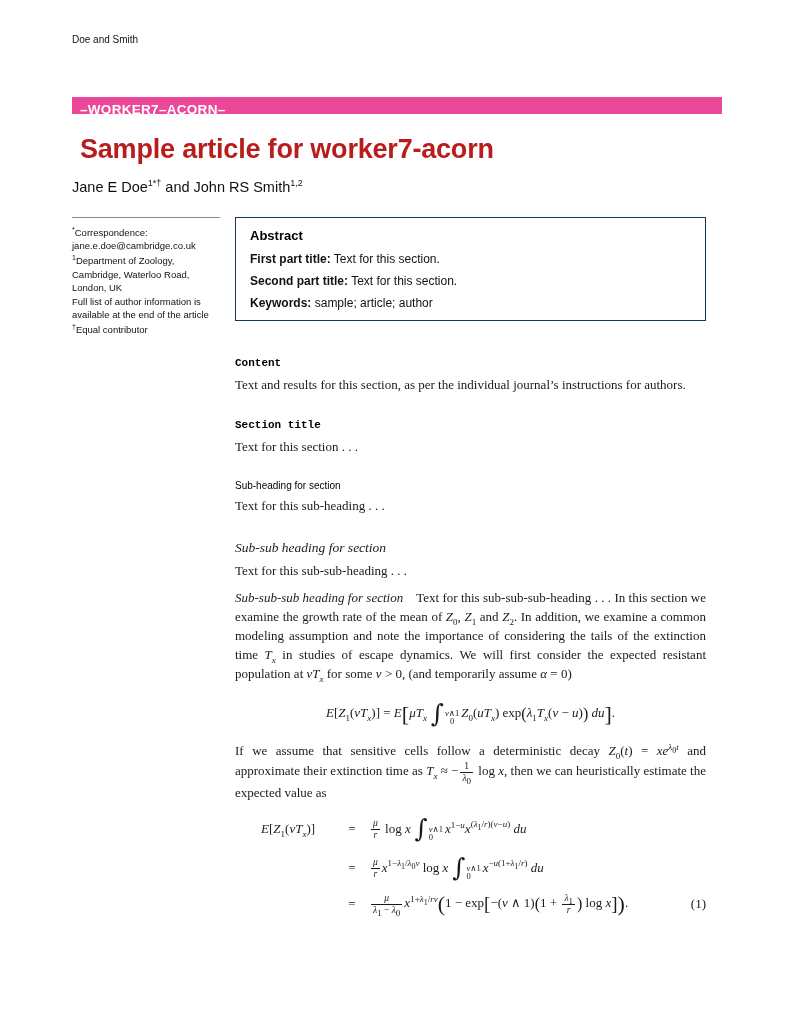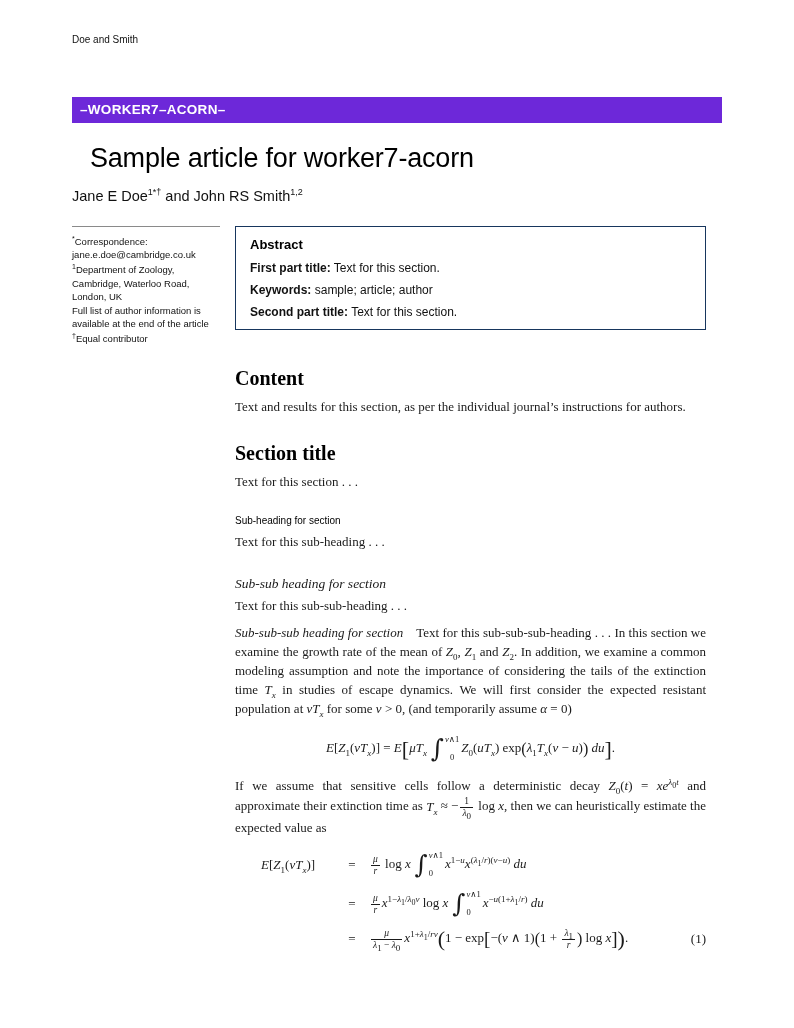--- a/index.html
+++ b/index.html
@@ -13,31 +13,31 @@
     color:#1a1a1a;
     font-family:"Liberation Serif","DejaVu Serif",serif;
     overflow:hidden;
   }
   .running-header {
     font-family:"Liberation Sans","DejaVu Sans",sans-serif;
     font-size:10px; color:#111;
     margin-bottom:52px;
   }
   .banner {
-    background:#6d28d9;
-    height:26px; line-height:25px;
+    background:#ec4899;
+    height:17px; line-height:25px;
     padding-left:8px;
     font-family:"Liberation Sans","DejaVu Sans",sans-serif;
     font-weight:bold; font-size:13.5px; letter-spacing:0.3px;
     color:#ffffff;
   }
   .title {
     font-family:"Liberation Sans","DejaVu Sans",sans-serif;
-    font-weight:normal; font-size:27px; color:#000000;
-    margin:20px 0 0 18px; letter-spacing:-0.2px;
+    font-weight:bold; font-size:27px; color:#b91c1c;
+    margin:20px 0 0 8px; letter-spacing:-0.2px;
   }
   .authors {
     font-family:"Liberation Sans","DejaVu Sans",sans-serif;
     font-size:14.5px; margin-top:13px; color:#111;
   }
   .authors sup { font-size:9px; }
 
   .columns { display:flex; gap:15px; margin-top:22px; }
   .sidebar {
     width:148px; flex:none;
@@ -65,43 +65,43 @@
     font-size:12px; margin-top:8px; color:#111;
   }
   .abstract-item b { font-weight:bold;text-align:right; }
 
   .body-content {
     margin-top:34px;
     font-size:13px; line-height:1.46;
     text-align:justify;
   }
   .sec-h {
-    font-family:Liberation Serif, serif;
-    font-size:20px; font-weight:bold; color:#000;
+    font-family:Liberation Mono, monospace;
+    font-size:11px; font-weight:bold; color:#000;
     margin:22px 0 5px 0; text-align:left;
   }
   .sec-h.first { margin-top:0; }
   .subsec-h {
     font-family:"Liberation Sans","DejaVu Sans",sans-serif;
     font-size:10px; font-weight:normal; color:#000;
     margin:22px 0 4px 0; text-align:left;
   }
   .subsubsec-h {
     font-style:italic; font-weight:normal; font-size:13.5px;
     margin:22px 0 4px 0; text-align:left;
   }
   .body-content p { margin:0 0 8px 0; }
 
   
   .m sup, .m sub { font-size:9px; line-height:0; }
   .m sup sub, .m sub sub { font-size:8px; }
   .eq-display { text-align:center; margin:15px 0 13px 0; }
   .integral { display:inline-flex; align-items:center; vertical-align:middle; margin:0 2px 0 4px; }
   .isign { font-size:25px; line-height:0.9; font-style:normal; font-family:"DejaVu Serif",serif; }
-  .ilims { display:inline-flex; flex-direction:column; justify-content:space-between; height:30px; box-sizing:border-box; font-size:8.5px; line-height:1; padding:1px 0 3px 1px; }
+  .ilims { display:inline-flex; flex-direction:column; justify-content:flex-end; height:30px; box-sizing:border-box; font-size:8.5px; line-height:1; padding:1px 0 3px 1px; }
   .sfrac { display:inline-block; text-align:center; vertical-align:middle; margin:0 2px; }
   .sfrac > span { display:block; font-size:9.5px; line-height:1.15; padding:0 2px; }
   .sfrac > span:first-child { border-bottom:0.8px solid #1a1a1a; }
   .big { font-size:22px; vertical-align:middle; line-height:0; }
   .bigsq { font-size:19px; vertical-align:middle; line-height:0; }
   .mid { font-size:16px; vertical-align:middle; line-height:0; }
 
   .eq-align { margin-top:12px; }
   .eq-row { display:flex; align-items:center; margin-bottom:9px; text-align:left; }
   .eq-lhs { width:100px; flex:none; padding-left:26px; box-sizing:border-box; }
@@ -136,26 +136,26 @@
 
     <div class="main-col">
 
       <div class="abstract-box">
         <div class="abstract-heading">Abstract</div>
         <div class="abstract-item">
           <b>First part title:</b>
           <span>Text for this section.</span>
         </div>
         <div class="abstract-item">
+          <b>Second part title:</b>
+          <span>Text for this section.</span>
+        </div>
+        <div class="abstract-item">
           <b>Keywords:</b>
           <span>sample; article; author</span>
-        </div>
-        <div class="abstract-item">
-          <b>Second part title:</b>
-          <span>Text for this section.</span>
         </div>
       </div>
 
       <div class="body-content">
 
         <h2 class="sec-h first">Content</h2>
         <p>Text and results for this section, as per the individual journal’s instructions for authors.</p>
 
         <h2 class="sec-h">Section title</h2>
         <p>Text for this section . . .</p>

